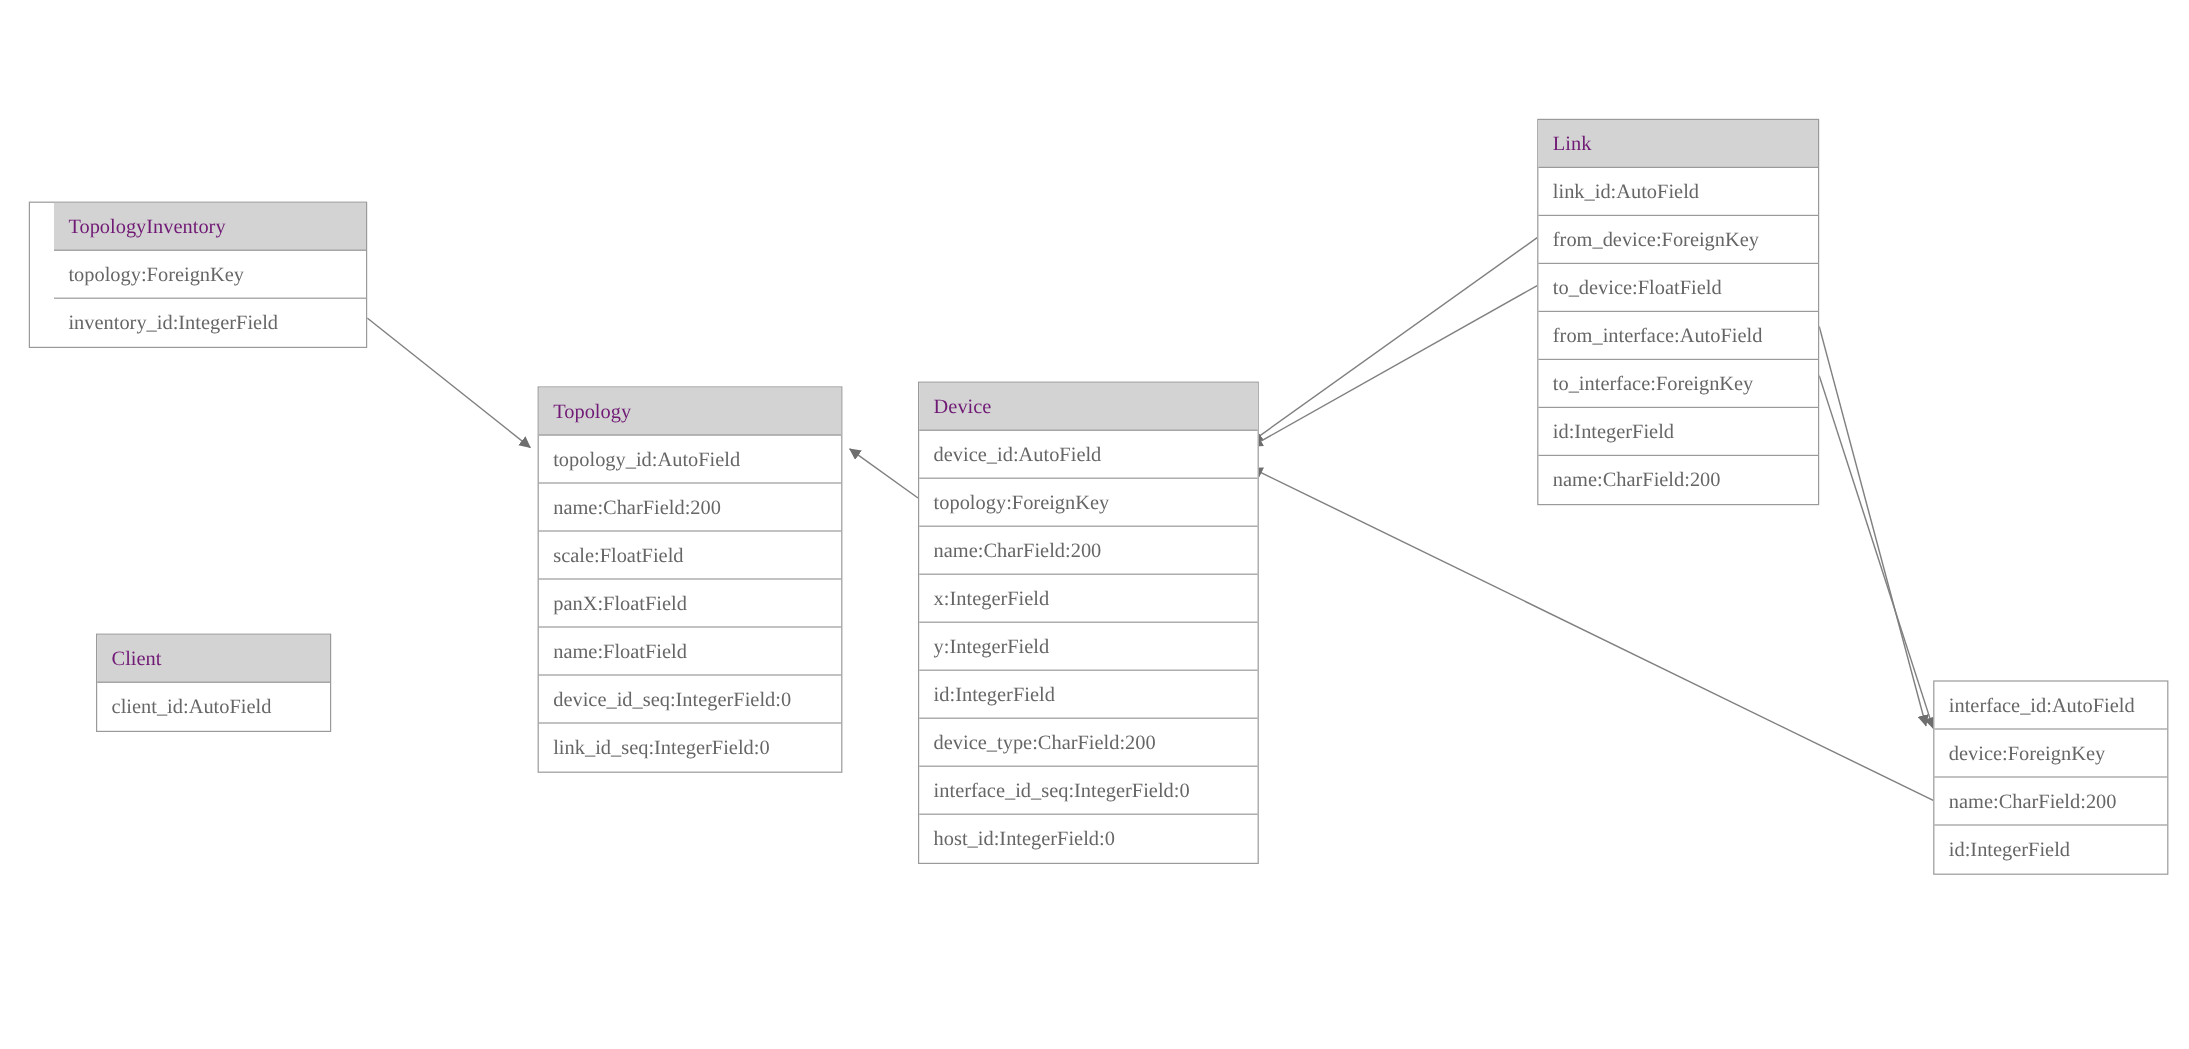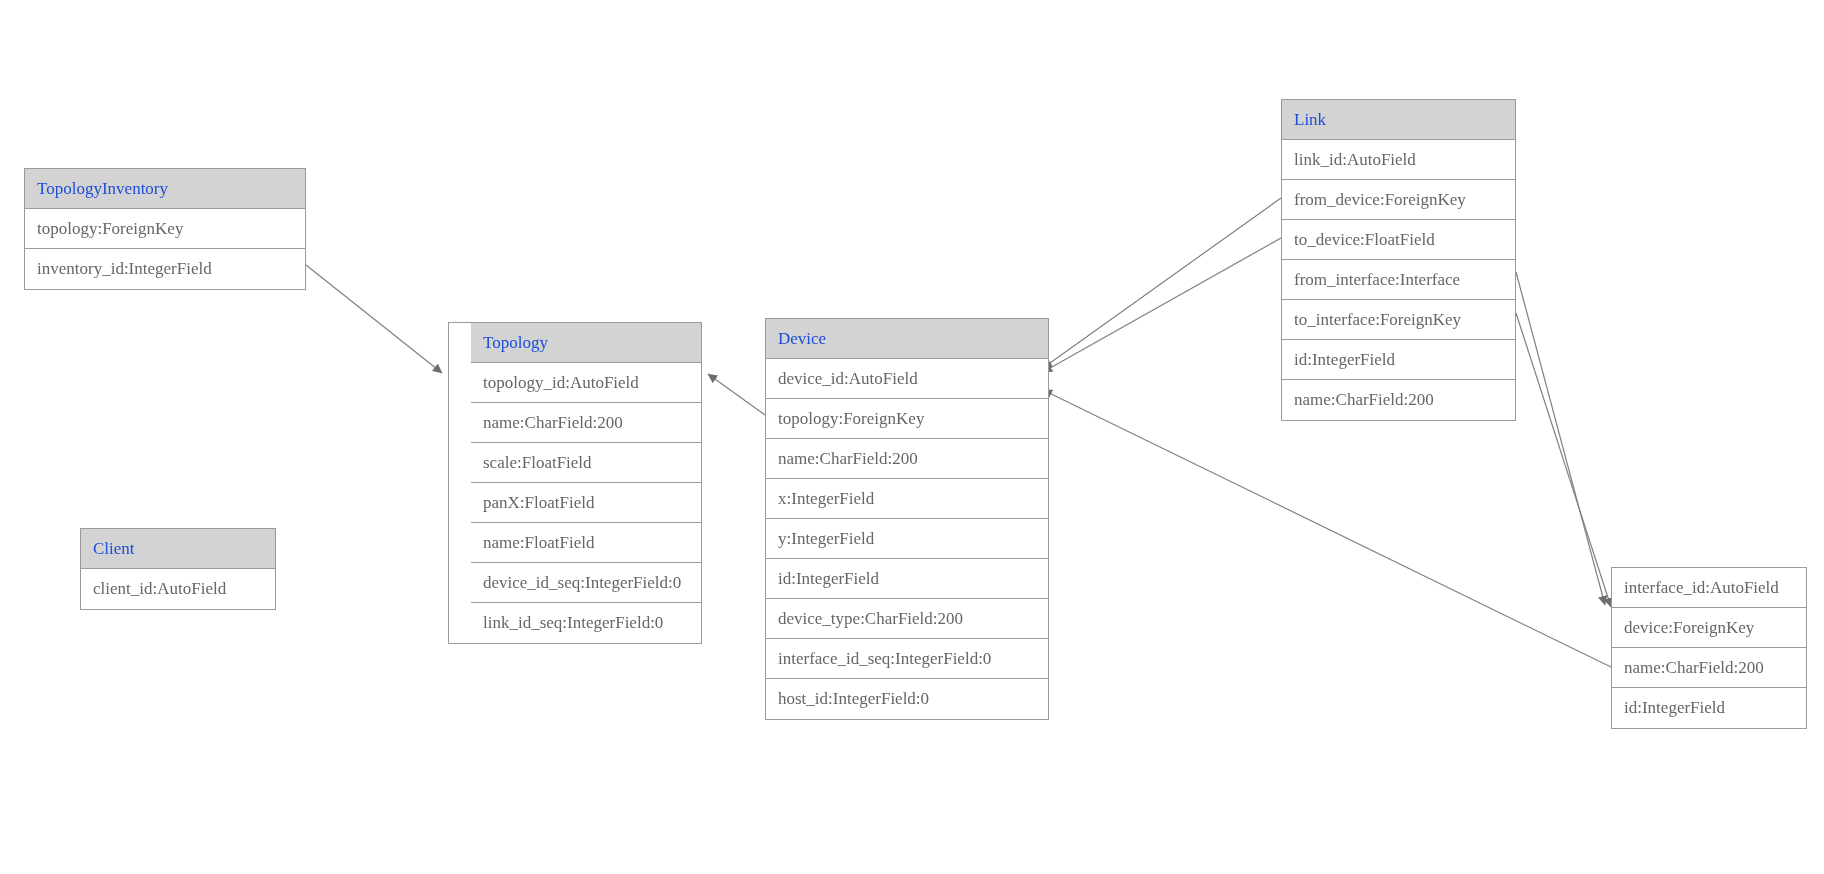--- a/index.html
+++ b/index.html
@@ -27,21 +27,21 @@
   .entity {
     position: absolute;
     box-sizing: border-box;
     border: 1px solid #9a9a9a;
     background: #ffffff;
   }
   .entity-header {
     box-sizing: border-box;
     background: #d3d3d3;
     border-bottom: 1px solid #9a9a9a;
-    color: #1d4ed8;
+    color: #701a75;
     font-size: 17px;
     line-height: 40px;
     height: 40px;
     padding: 0 0 0 12px;
     white-space: nowrap;
     overflow: hidden;
   }
   .entity-field {
     box-sizing: border-box;
     height: 40px;
@@ -91,27 +91,27 @@
 
     <g>
       <line x1="1516" y1="313" x2="1611" y2="607" stroke="#808080" stroke-width="1.2" marker-end="url(#arrow)"></line>
     </g>
 
     <g>
       <line x1="1611" y1="667" x2="1043" y2="390" stroke="#808080" stroke-width="1.2" marker-end="url(#arrow)"></line>
     </g>
   </svg>
 
-  <div class="entity" style="left:24px; top:168px; width:282px;">
+  <div class="entity" style="left:24px; top:168px; width:282px;padding-left:20px;">
     <div class="entity-header">TopologyInventory</div>
     <div class="entity-field">topology:ForeignKey</div>
     <div class="entity-field last">inventory_id:IntegerField</div>
   </div>
 
-  <div class="entity" style="left:448px; top:322px; width:254px;padding-left:22px;">
+  <div class="entity" style="left:448px; top:322px; width:254px;">
     <div class="entity-header">Topology</div>
     <div class="entity-field">topology_id:AutoField</div>
     <div class="entity-field">name:CharField:200</div>
     <div class="entity-field">scale:FloatField</div>
     <div class="entity-field">panX:FloatField</div>
     <div class="entity-field">name:FloatField</div>
     <div class="entity-field">device_id_seq:IntegerField:0</div>
     <div class="entity-field last">link_id_seq:IntegerField:0</div>
   </div>
 
@@ -126,21 +126,21 @@
     <div class="entity-field">device_type:CharField:200</div>
     <div class="entity-field">interface_id_seq:IntegerField:0</div>
     <div class="entity-field last">host_id:IntegerField:0</div>
   </div>
 
   <div class="entity" style="left:1281px; top:99px; width:235px;">
     <div class="entity-header">Link</div>
     <div class="entity-field">link_id:AutoField</div>
     <div class="entity-field">from_device:ForeignKey</div>
     <div class="entity-field">to_device:FloatField</div>
-    <div class="entity-field">from_interface:Interface</div>
+    <div class="entity-field">from_interface:AutoField</div>
     <div class="entity-field">to_interface:ForeignKey</div>
     <div class="entity-field">id:IntegerField</div>
     <div class="entity-field last">name:CharField:200</div>
   </div>
 
   <div class="entity" style="left:1611px; top:567px; width:196px;">
     <div class="entity-field">interface_id:AutoField</div>
     <div class="entity-field">device:ForeignKey</div>
     <div class="entity-field">name:CharField:200</div>
     <div class="entity-field last">id:IntegerField</div>

